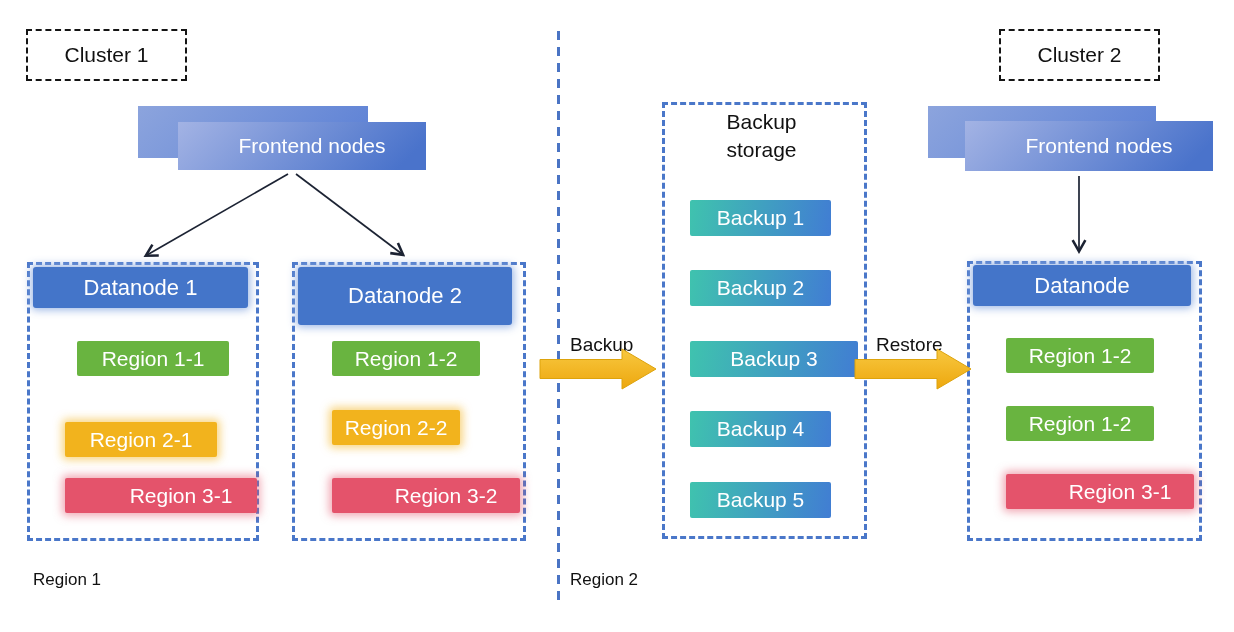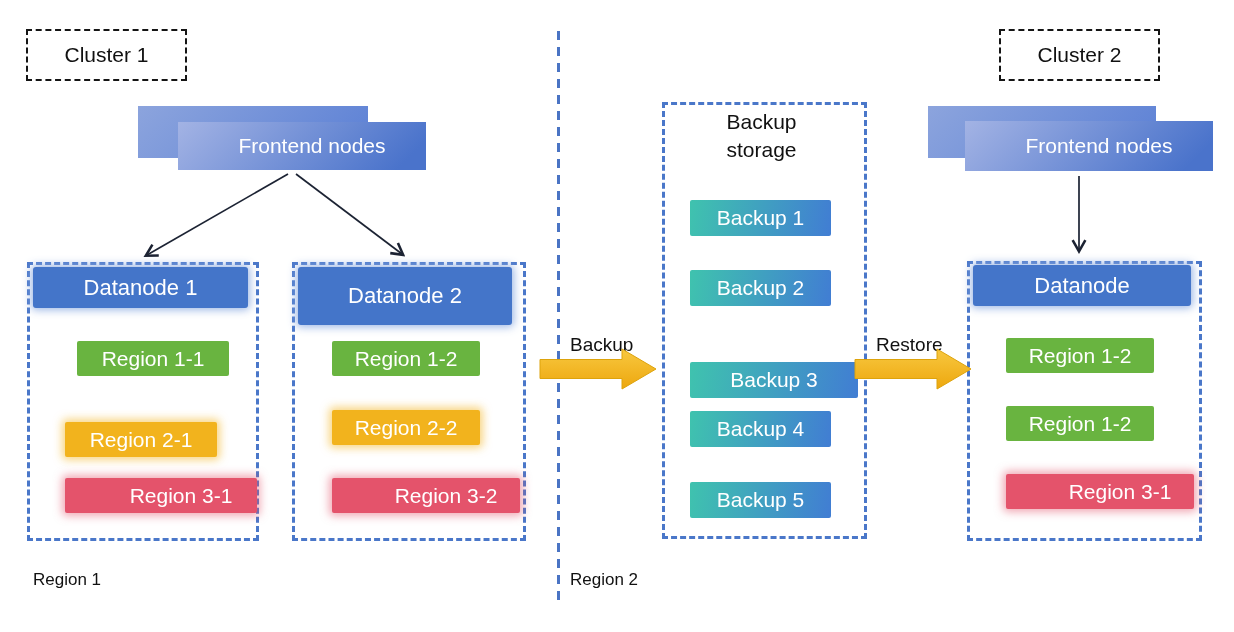--- a/index.html
+++ b/index.html
@@ -101,21 +101,21 @@
     <span>Region 3-1</span>
   </div>
 
   <div class="abs node-container" style="left:292px;top:262px;width:228px;height:273px;"></div>
   <div class="abs dn-header" style="left:298px;top:267px;width:214px;height:58px;">
     <span>Datanode 2</span>
   </div>
   <div class="abs region green" style="left:332px;top:341px;width:148px;height:35px;">
     <span>Region 1-2</span>
   </div>
-  <div class="abs region amber" style="left:332px;top:410px;width:148px;height:35px;">
+  <div class="abs region amber" style="left:332px;top:410px;width:128px;height:35px;">
     <span>Region 2-2</span>
   </div>
   <div class="abs region red" style="left:332px;top:478px;width:148px;height:35px;">
     <span>Region 3-2</span>
   </div>
 
   <div class="abs separator" style="left:557px;top:31px;height:572px;"></div>
 
   <div class="abs flow-label" style="left:570px;top:334px;">Backup</div>
 
@@ -123,21 +123,21 @@
 
   <div class="abs node-container" style="left:662px;top:102px;width:199px;height:431px;"></div>
   <div class="abs bs-title" style="left:662px;top:108px;width:199px;">Backup
 storage</div>
   <div class="abs backup-item" style="left:690px;top:200px;width:141px;height:36px;">
     <span>Backup 1</span>
   </div>
   <div class="abs backup-item" style="left:690px;top:270px;width:141px;height:36px;">
     <span>Backup 2</span>
   </div>
-  <div class="abs backup-item" style="left:690px;top:341px;width:168px;height:36px;margin-top:21px;">
+  <div class="abs backup-item" style="left:690px;top:341px;width:168px;height:36px;">
     <span>Backup 3</span>
   </div>
   <div class="abs backup-item" style="left:690px;top:411px;width:141px;height:36px;">
     <span>Backup 4</span>
   </div>
   <div class="abs backup-item" style="left:690px;top:482px;width:141px;height:36px;">
     <span>Backup 5</span>
   </div>
 
   <div class="abs node-container" style="left:967px;top:261px;width:229px;height:274px;"></div>

